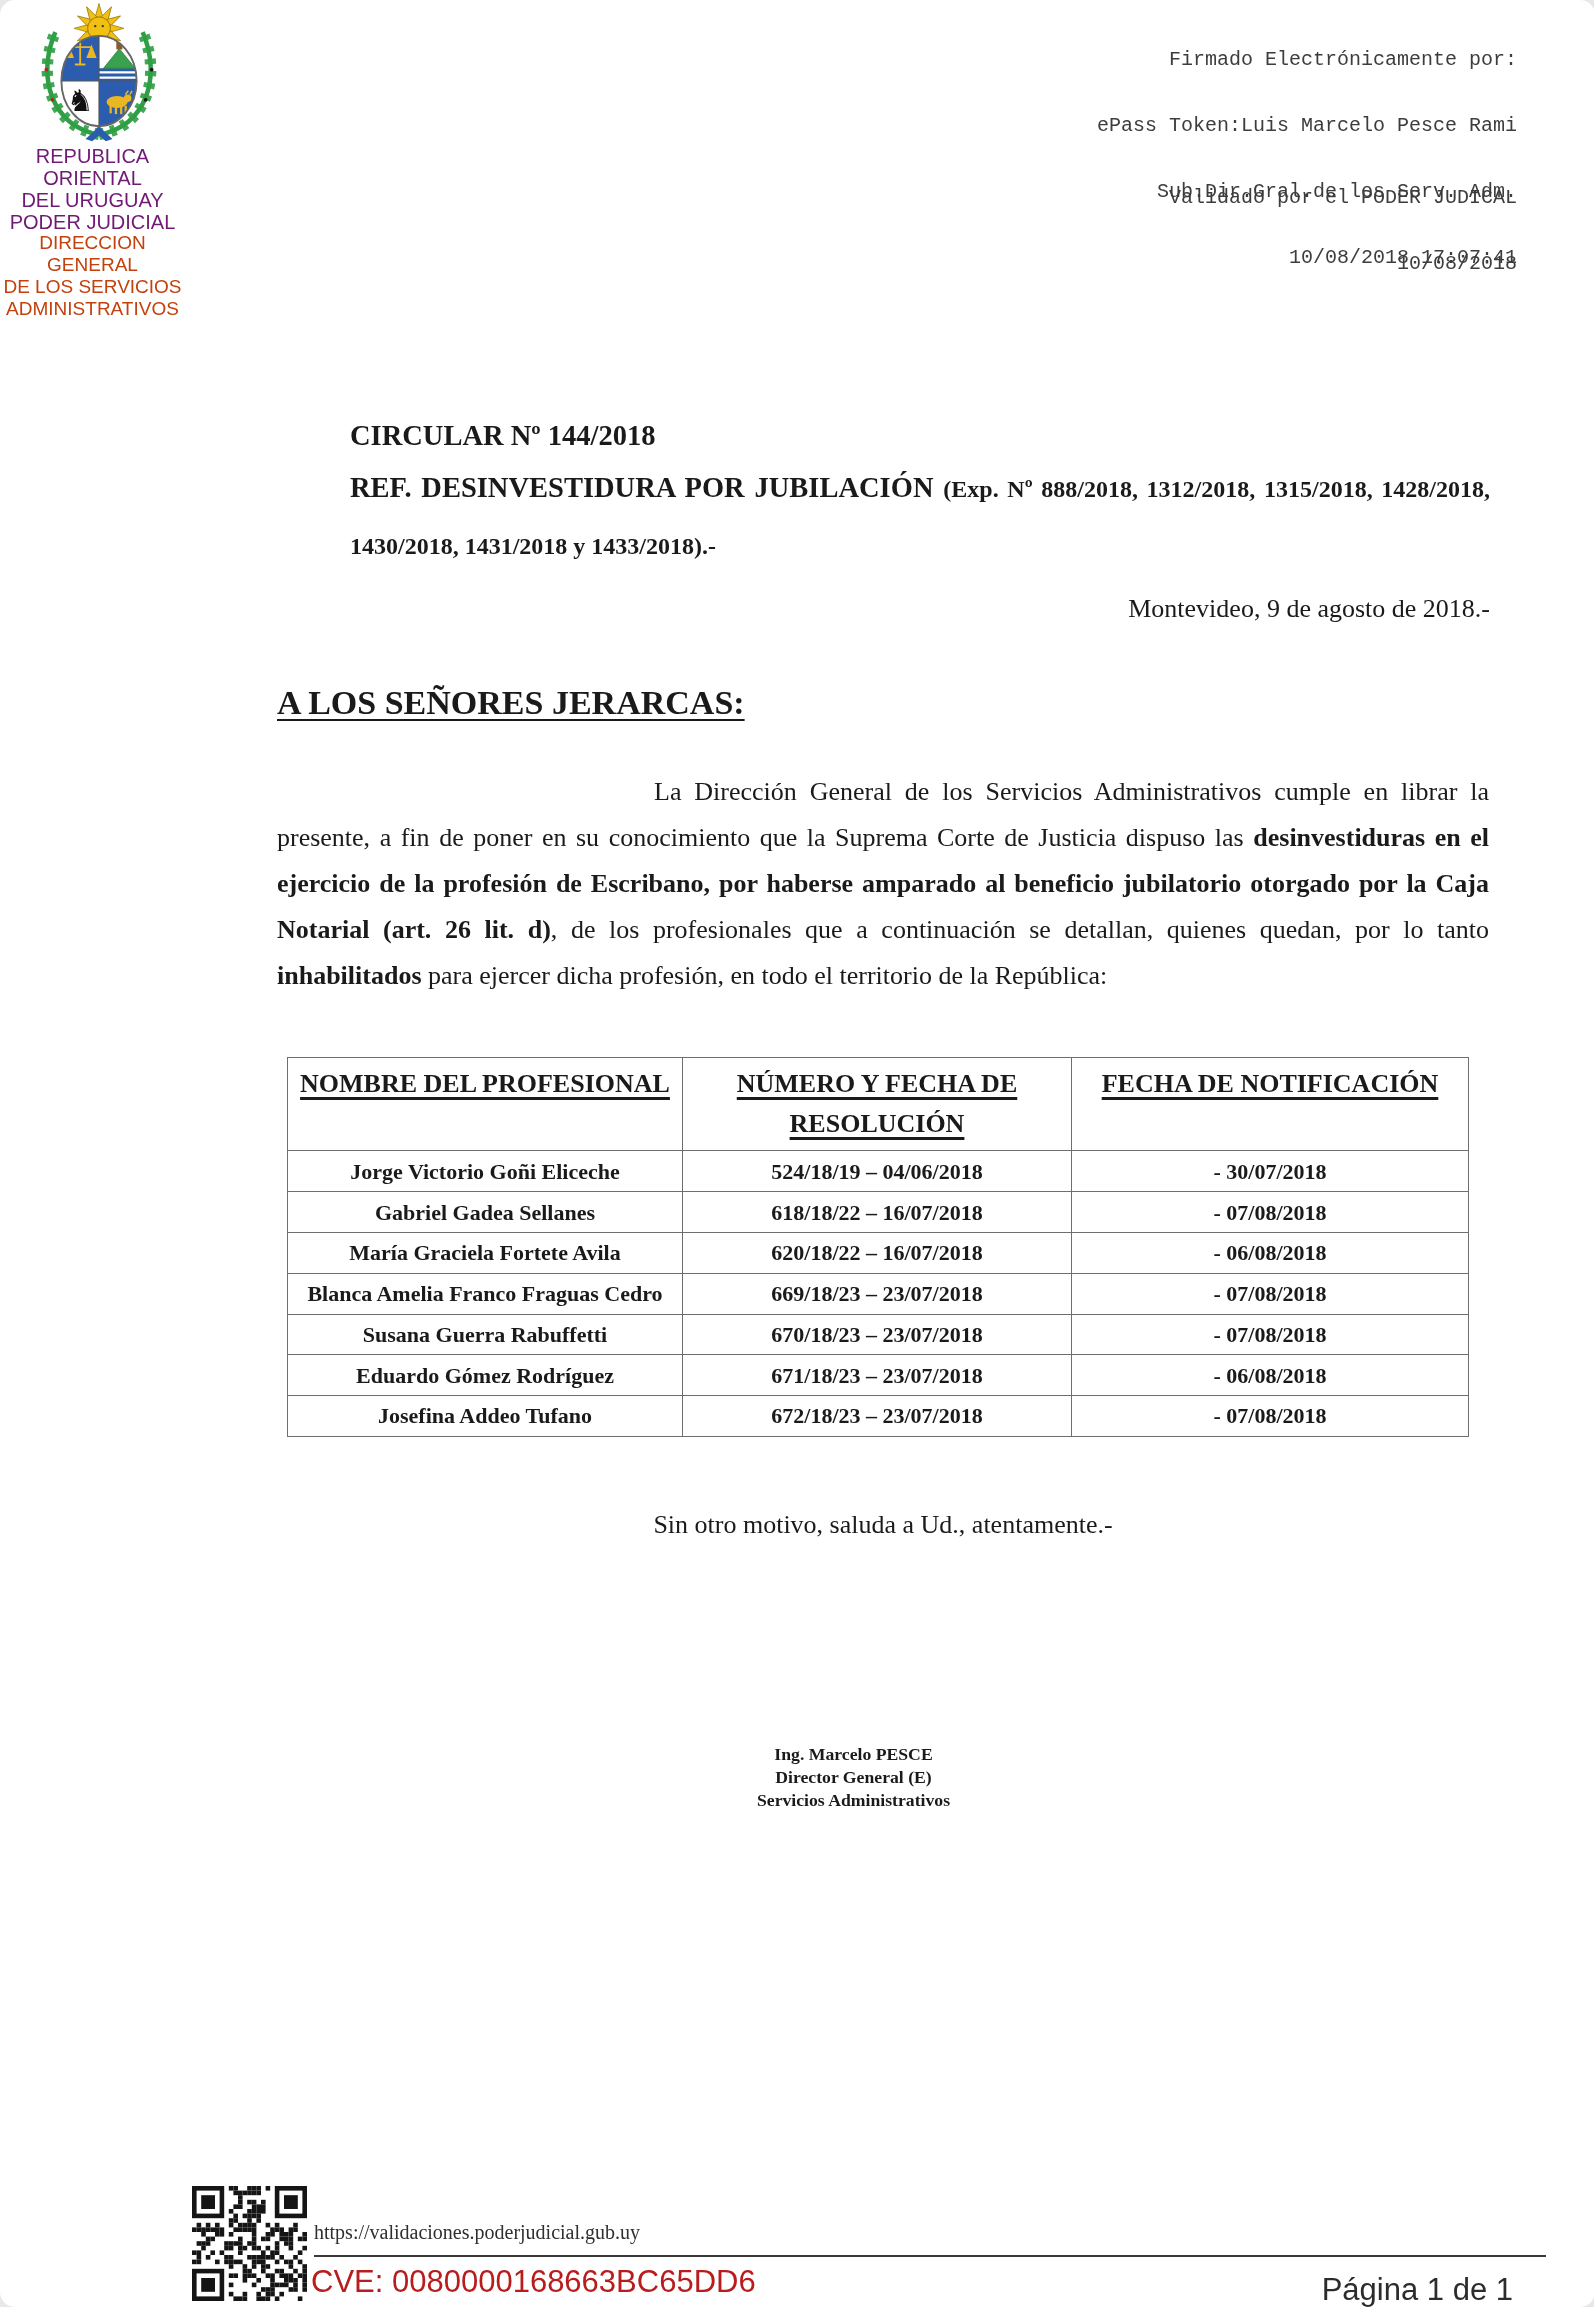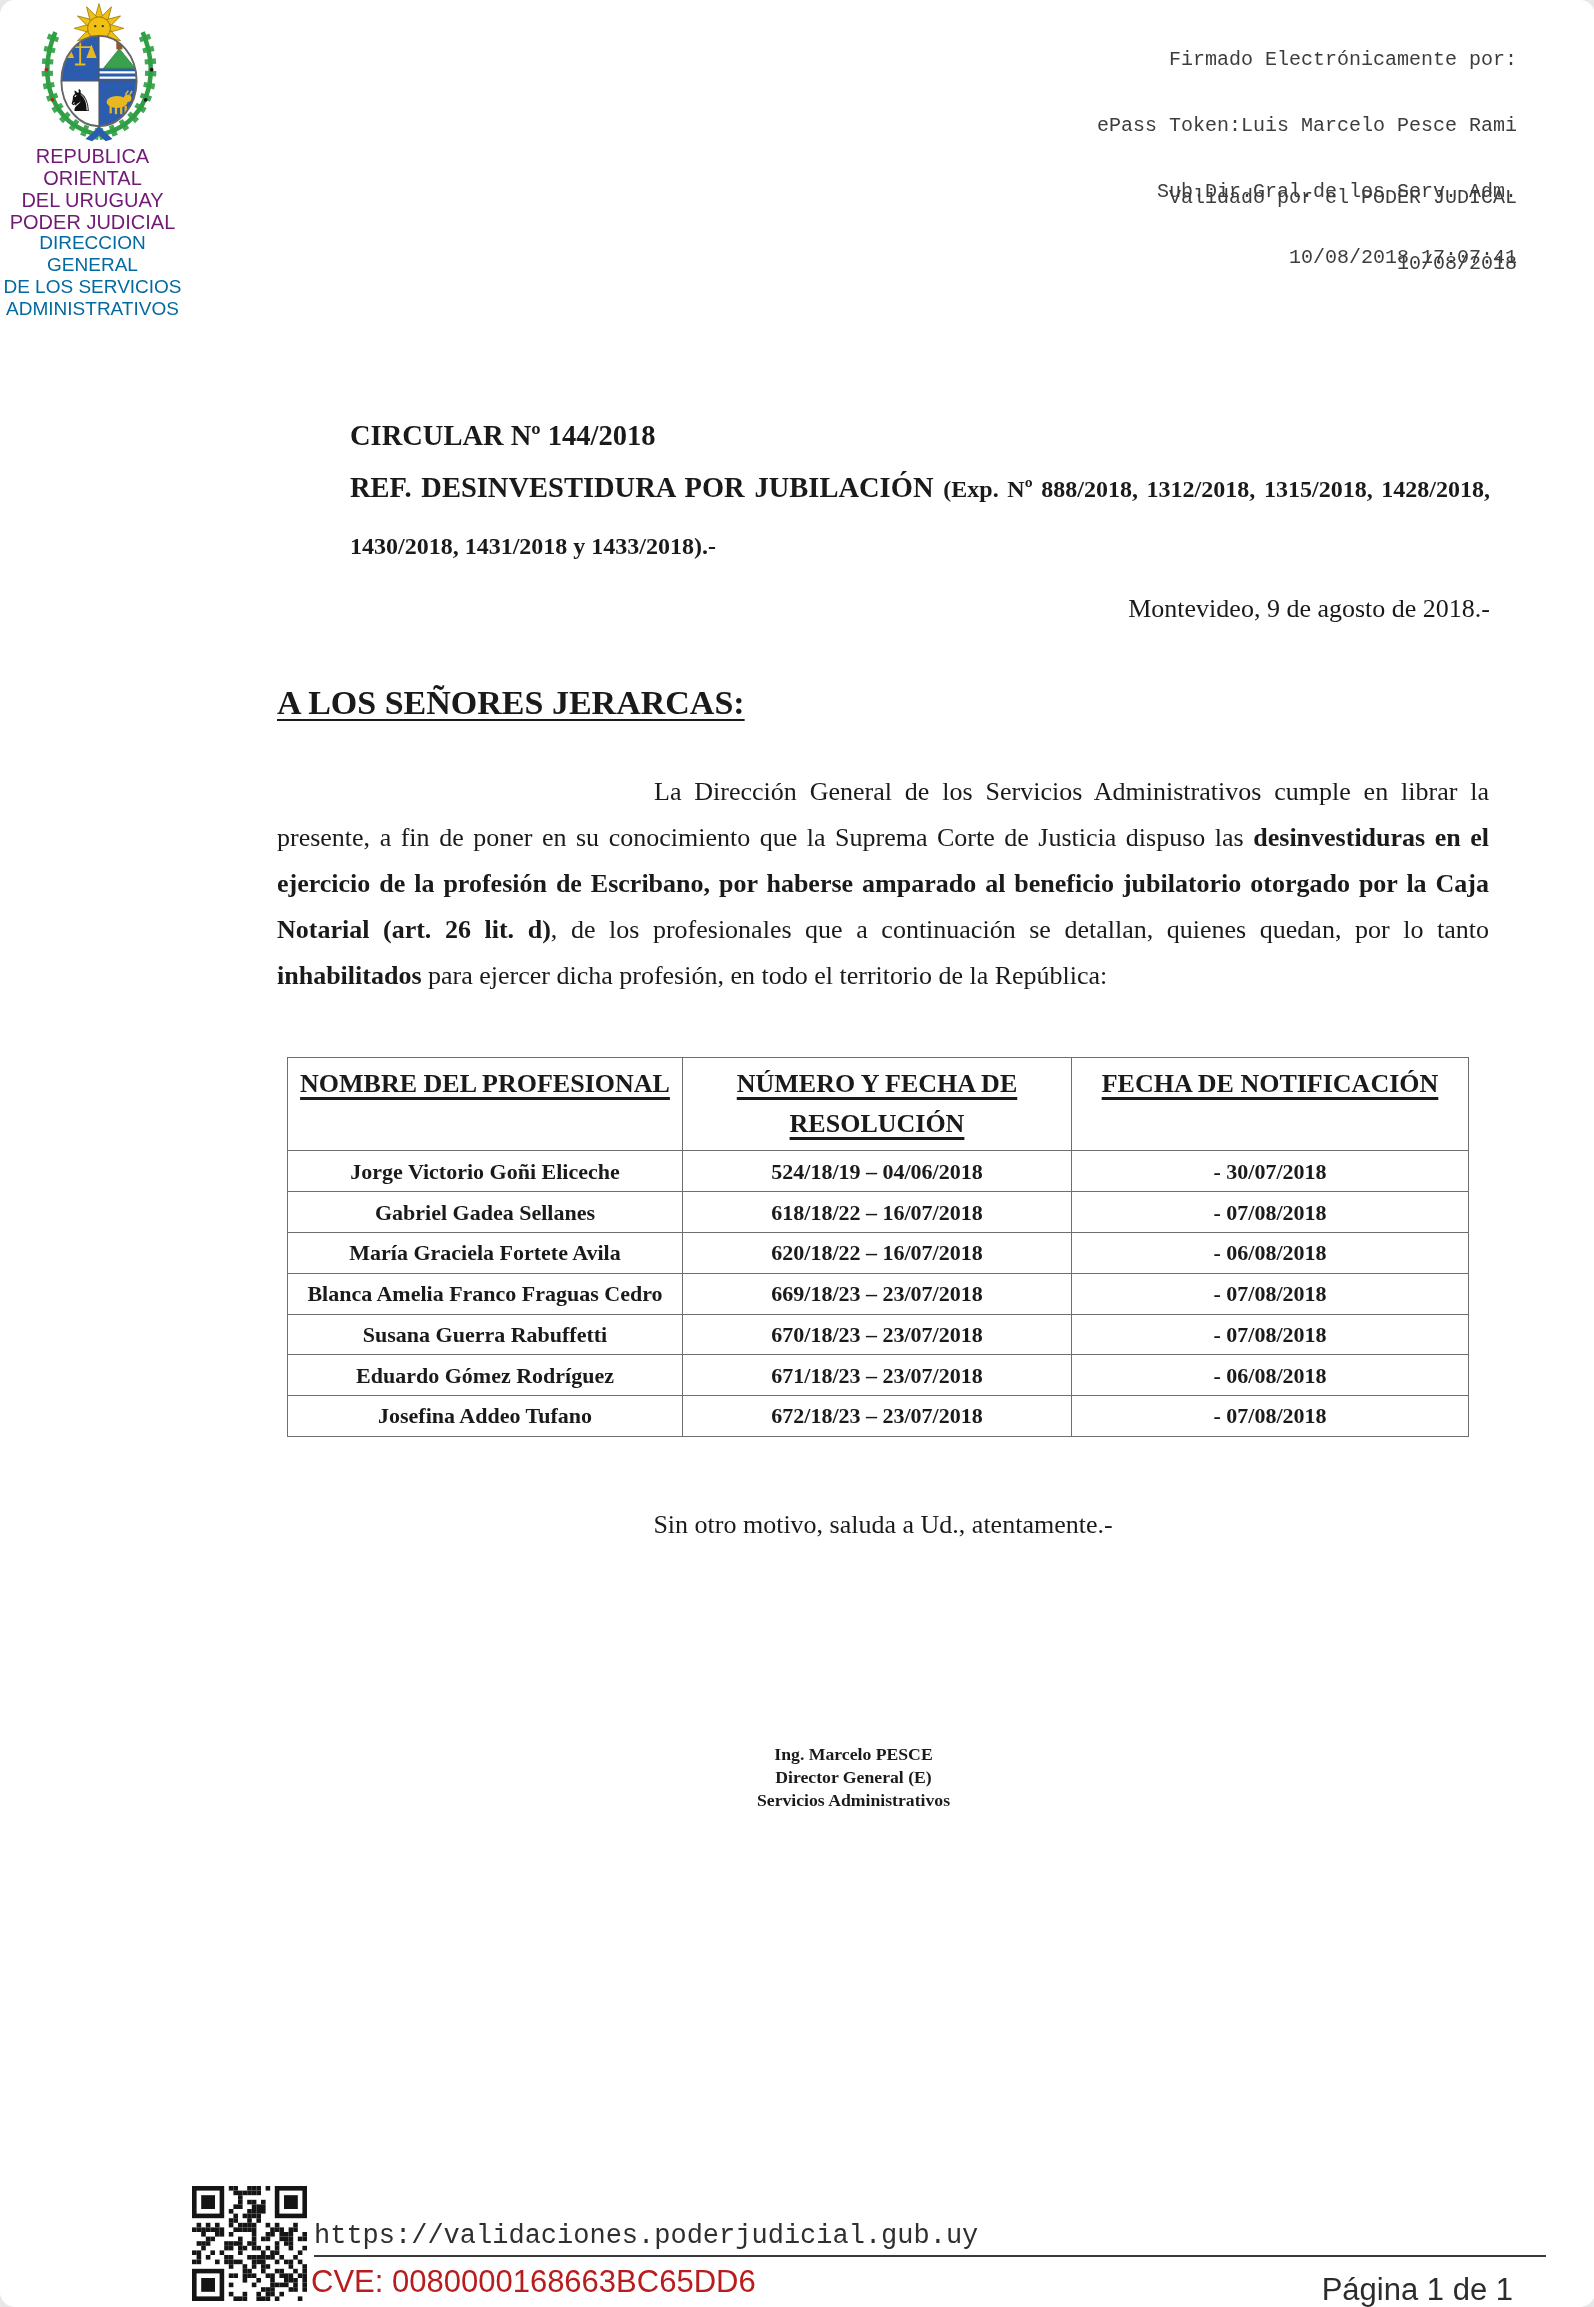--- a/index.html
+++ b/index.html
@@ -14,21 +14,21 @@
     font-family:"Liberation Mono","DejaVu Sans Mono",monospace;
     font-size:20px;line-height:22px;color:#3d3d3d;white-space:pre;
   }
   .stamp-signed{top:4.6px;}
   .stamp-validated{top:143px;}
   
   .coat{position:absolute;left:20px;top:1.5px;width:158px;height:143px;}
   .org-block{position:absolute;left:0;top:145px;width:185px;text-align:center;
     font-family:"Liberation Sans","DejaVu Sans",sans-serif;font-size:20px;line-height:22px;color:#701a75;}
   .dept-block{position:absolute;left:0;top:232px;width:185px;text-align:center;
-    font-family:"Liberation Sans","DejaVu Sans",sans-serif;font-size:19px;line-height:22px;color:#0369a1;}
+    font-family:"Liberation Sans","DejaVu Sans",sans-serif;font-size:19px;line-height:22px;color:#c2410c;}
   
   .circular-title{position:absolute;left:350px;top:420px;font-size:28.5px;font-weight:bold;}
   .ref-par{position:absolute;left:350px;top:460px;width:1140px;margin:0;
     font-size:28.5px;line-height:55px;text-align:justify;font-weight:bold;}
   .ref-exp{font-size:24px;}
   .dateline{position:absolute;right:105px;top:594px;font-size:26px;}
   .salutation{position:absolute;left:277px;top:684px;font-size:34px;font-weight:bold;
     text-decoration:underline;text-decoration-thickness:2.3px;text-underline-offset:4.6px;}
   .body-par{position:absolute;left:277px;top:769px;width:1212px;margin:0;
     font-size:26px;line-height:46px;text-align:justify;text-indent:377px;}
@@ -40,21 +40,21 @@
   .prof-table th{font-size:26px;line-height:40px;padding:6.2px 7.7px;
     text-decoration:underline;text-decoration-thickness:3.1px;text-underline-offset:5.4px;}
   .prof-table td{font-size:22px;line-height:29px;padding:5.4px 6.2px;}
   
   .closing{position:absolute;left:277px;top:1510px;width:1212px;text-align:center;font-size:26px;}
   .signer{position:absolute;left:661px;top:1743px;width:385px;text-align:center;
     font-size:17.7px;line-height:23px;font-weight:bold;}
   
   .qr{position:absolute;left:192px;top:2186px;width:115px;height:115px;}
   .footer-url{position:absolute;left:314px;top:2221px;
-    font-family:Liberation Mono, monospace;font-size:27px;color:#2f2f2f;}
+    font-family:Liberation Serif, serif;font-size:20px;color:#2f2f2f;}
   .footer-rule{position:absolute;left:314px;top:2255px;width:1232px;height:2.3px;background:#3a3a3a;}
   .footer-cve{position:absolute;left:311px;top:2264px;
     font-family:Liberation Sans, sans-serif;font-size:31px;color:#b91c1c;}
   .footer-page{position:absolute;right:82px;top:2264px;
     font-family:"Liberation Sans","DejaVu Sans",sans-serif;font-size:31px;color:#2c2c2c;margin-top:8px;}
 </style>
 </head>
 <body>
 
 <div class="page">

